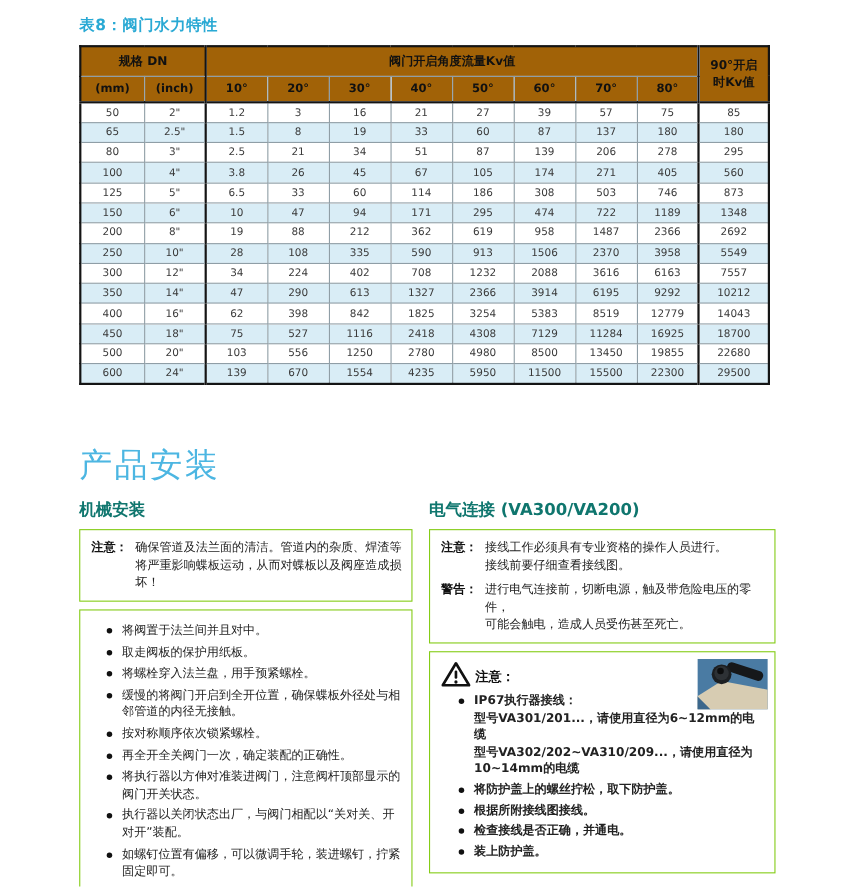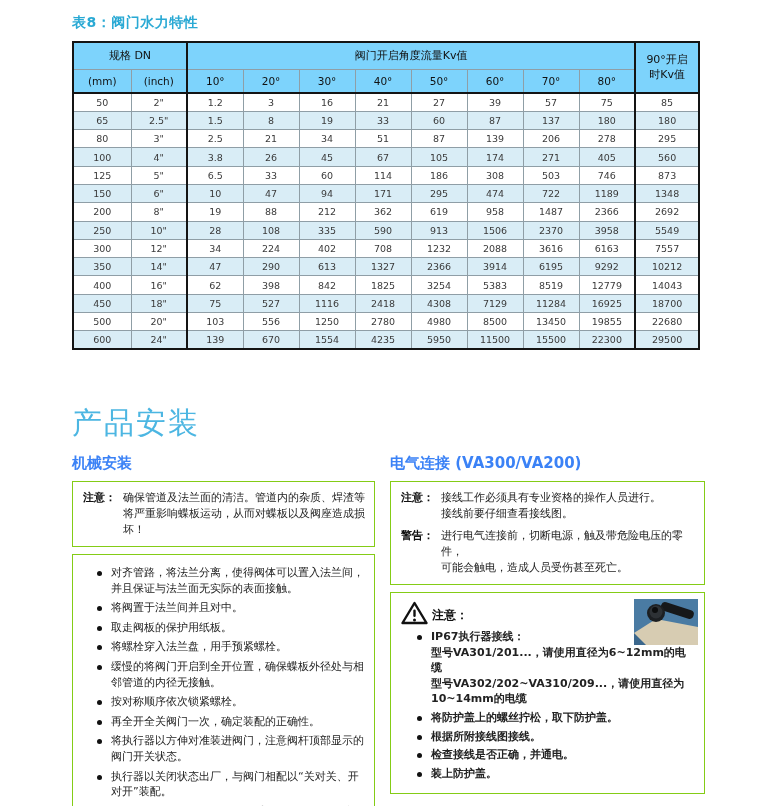--- a/index.html
+++ b/index.html
@@ -16,42 +16,42 @@
     color:#29a9d4; font-size:14px; font-weight:bold; margin-bottom:9px; letter-spacing:.5px;
   }
   table.kv {
     border-collapse:collapse; table-layout:fixed; width:628px;
     border:2px solid #141414; background:#fff;
   }
   table.kv th, table.kv td {
     border:1px solid #8f9ea6; text-align:center; vertical-align:middle;
     overflow:hidden; white-space:nowrap;
   }
-  table.kv thead th { background:#7dd3fc; color:#111; font-weight:normal; }
+  table.kv thead th { background:#a16207; color:#111; font-weight:bold; }
   table.kv thead { border-bottom:2px solid #141414; }
   table.kv thead tr.grp th { height:27px; font-size:11px; }
   table.kv thead tr.sub th { height:24px; font-size:10.5px; }
   table.kv thead th.kv90 { font-size:10.5px; white-space:normal; line-height:1.3; padding:0 6px; }
   table.kv tbody td { height:18.3px; font-size:9.5px; color:#3a3a3a; }
   table.kv tbody tr:nth-child(even) td { background:#d9edf6; }
   
   table.kv thead tr.grp th:nth-child(2),
   table.kv thead tr.grp th:nth-child(3),
   table.kv thead tr.sub th:nth-child(3),
   table.kv tbody td:nth-child(3),
   table.kv tbody td:nth-child(11) { border-left:2px solid #141414; }
 
   
   .section-title {
     color:#4cb6e2; font-size:30px; font-weight:400; margin-top:53px; letter-spacing:2px;
   }
   .cols { display:flex; gap:15px; margin-top:10px; }
   .col-left  { width:303px; }
   .col-right { width:315px; }
-  .sub-title { color:#3b82f6; font-size:15px; font-weight:bold; margin-bottom:8px; }
+  .sub-title { color:#0f766e; font-size:15px; font-weight:bold; margin-bottom:8px; }
 
   
   .box { border:1px solid #84cc16; background:#fff; }
   .notice-box { padding:8px 8px 8px 10px; margin-bottom:7px; }
   .notice-row { display:flex; font-size:11px; line-height:1.45; }
   .notice-row + .notice-row { margin-top:6px; }
   .notice-label { flex:0 0 40px; font-weight:bold; color:#111; }
   .notice-text  { flex:1; color:#222; }
   .notice-text div { min-height:16px; }
 
@@ -312,21 +312,20 @@
 
       <div class="box notice-box">
         <div class="notice-row">
           <span class="notice-label">注意：</span>
           <span class="notice-text">确保管道及法兰面的清洁。管道内的杂质、焊渣等将严重影响蝶板运动，从而对蝶板以及阀座造成损坏！</span>
         </div>
       </div>
 
       <div class="box steps-box">
         <ul class="steps">
-            <li>对齐管路，将法兰分离，使得阀体可以置入法兰间，并且保证与法兰面无实际的表面接触。</li>
             <li>将阀置于法兰间并且对中。</li>
             <li>取走阀板的保护用纸板。</li>
             <li>将螺栓穿入法兰盘，用手预紧螺栓。</li>
             <li>缓慢的将阀门开启到全开位置，确保蝶板外径处与相邻管道的内径无接触。</li>
             <li>按对称顺序依次锁紧螺栓。</li>
             <li>再全开全关阀门一次，确定装配的正确性。</li>
             <li>将执行器以方伸对准装进阀门，注意阀杆顶部显示的阀门开关状态。</li>
             <li>执行器以关闭状态出厂，与阀门相配以“关对关、开对开”装配。</li>
             <li>如螺钉位置有偏移，可以微调手轮，装进螺钉，拧紧固定即可。</li>
           </ul>

